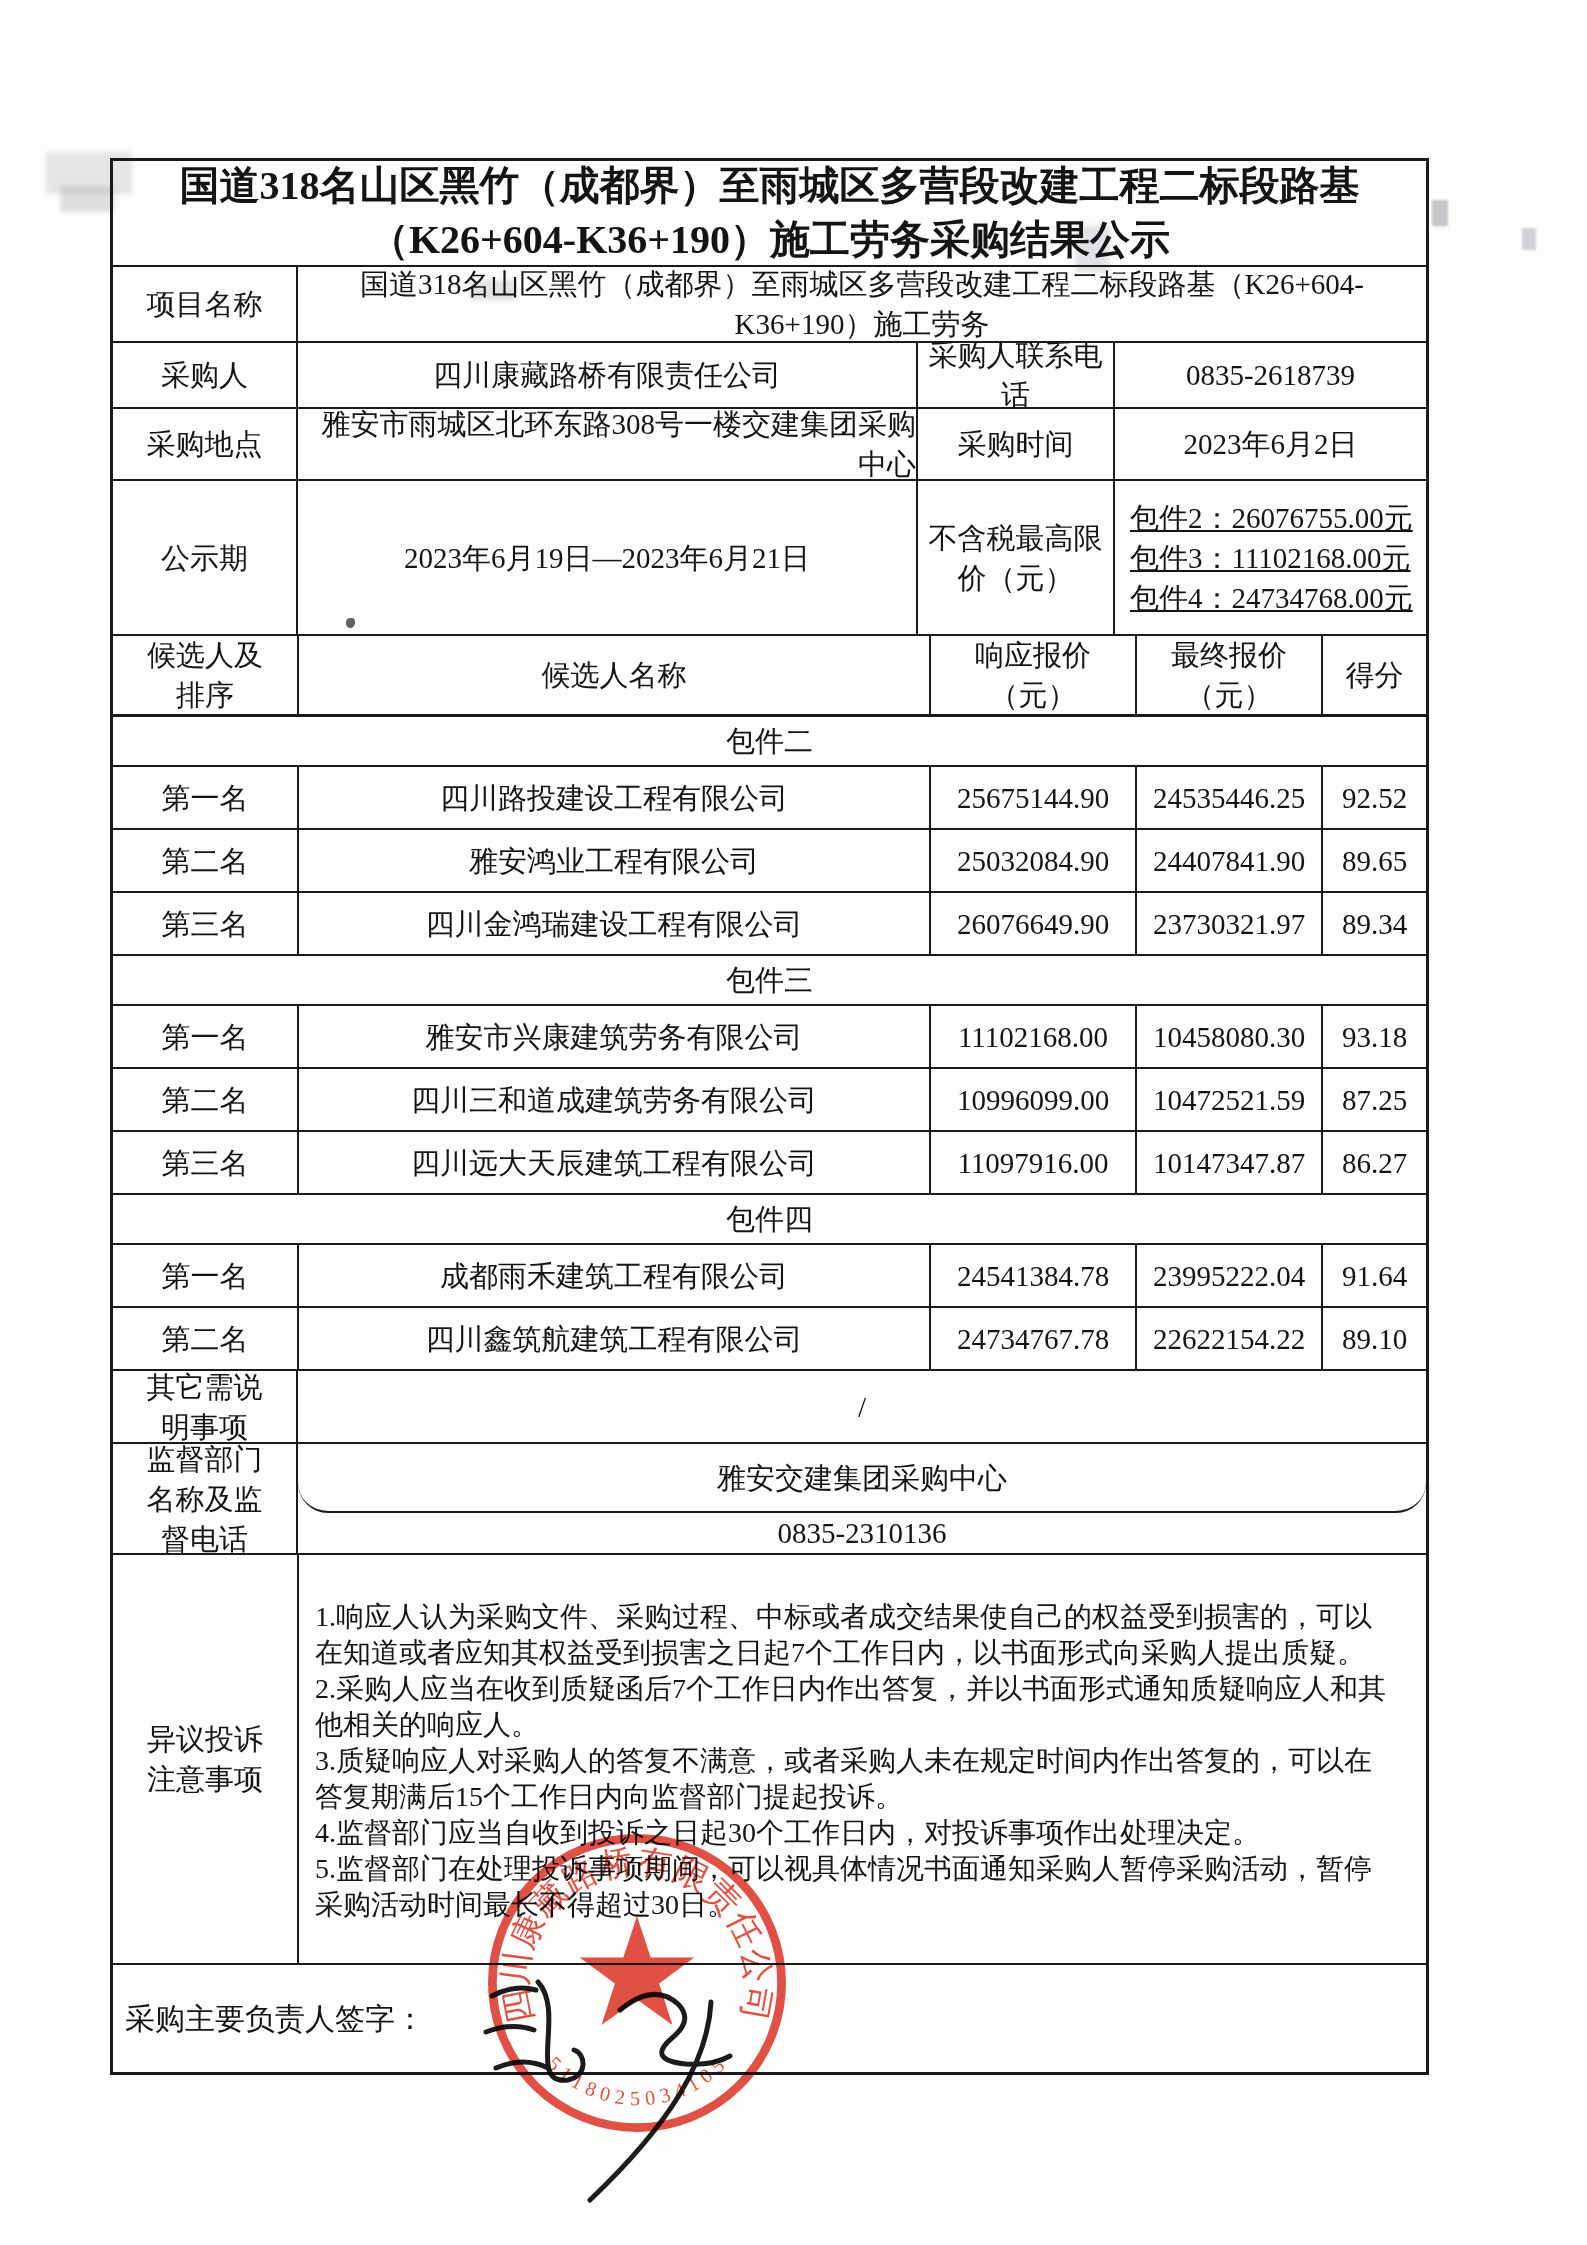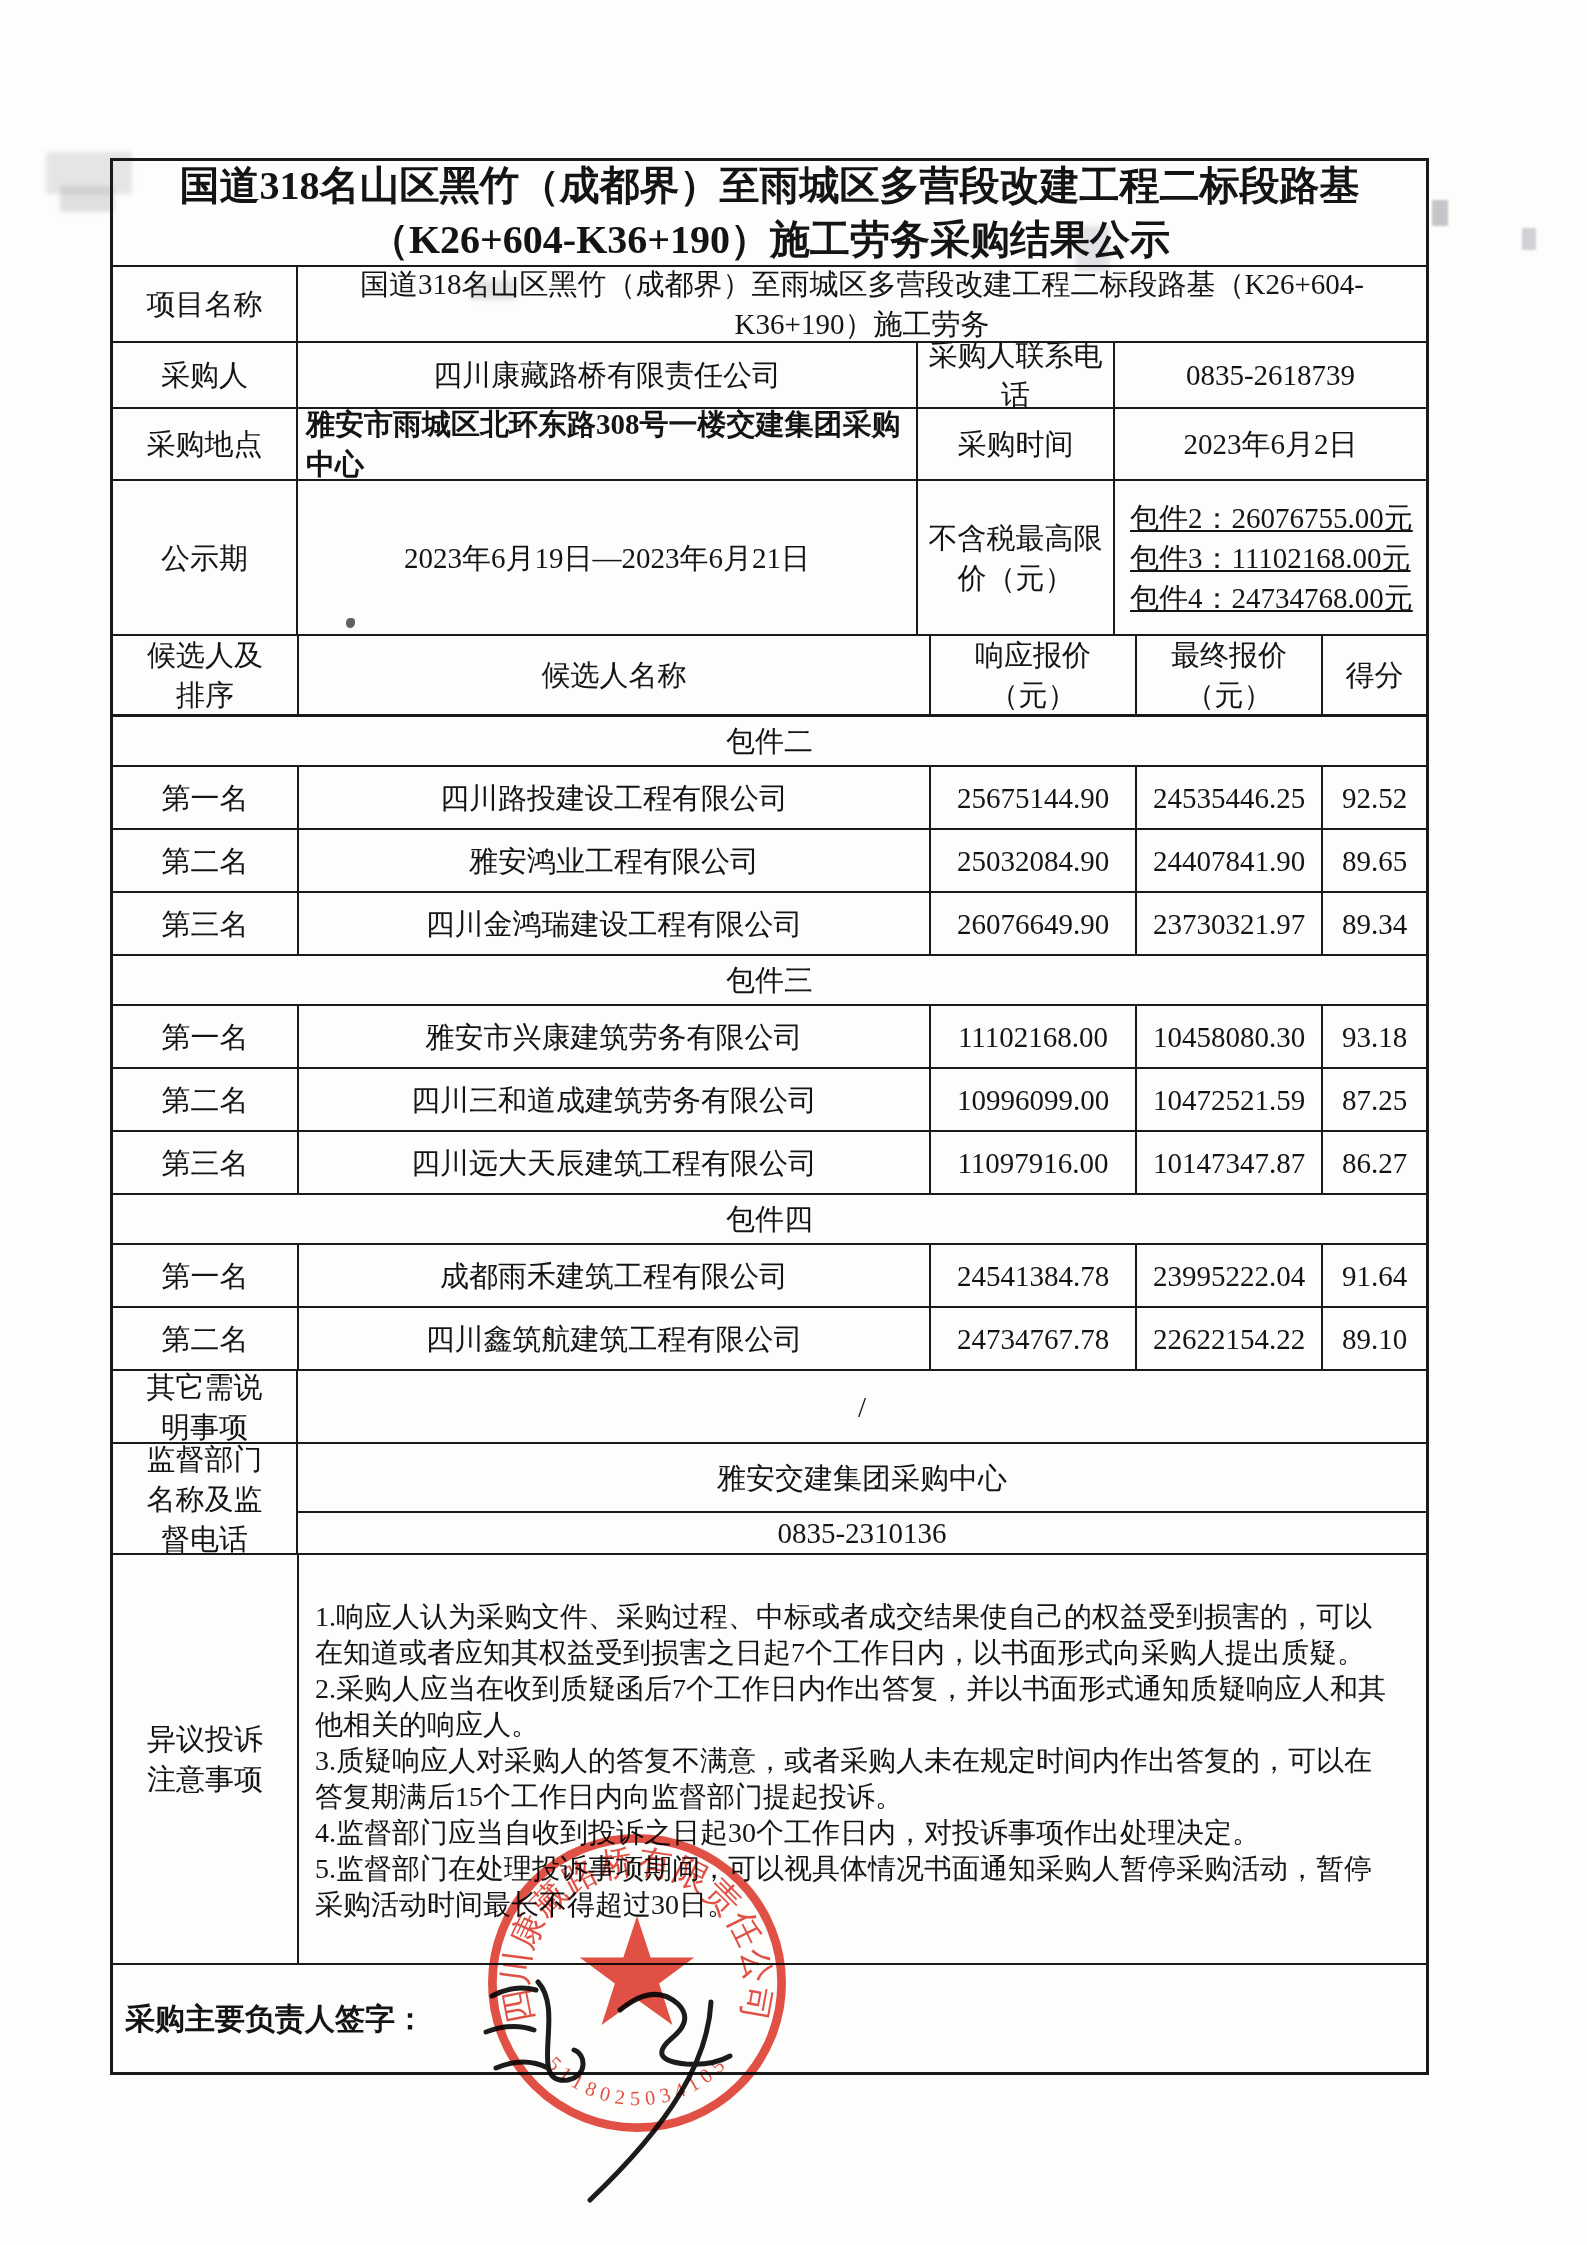--- a/index.html
+++ b/index.html
@@ -19,21 +19,21 @@
   
   .c-rank{width:186px;}
   .c-name{width:632px;}
   .c-p1{width:206px;}
   .c-p2{width:186px;}
   .c-score{flex:1;}
   .wrap4{display:block;width:126px;margin:0 auto;}
   .wrap6{display:block;width:182px;margin:0 auto;}
   .title-box{height:104px;display:flex;flex-direction:column;align-items:center;justify-content:space-between;
              border-bottom:2px solid #1a1a1a;font-weight:bold;font-size:40px;line-height:50px;text-align:center;}
-  .left{justify-content:flex-start;text-align:left;font-weight:bold;}
+  .left{justify-content:flex-start;text-align:right;}
   .lines{flex-direction:column;align-items:flex-start;justify-content:center;padding-left:15px;text-decoration:underline;}
   .band{height:50px;font-size:29px;}
   .cand{height:63px;}
   .vstack{flex:1;display:flex;flex-direction:column;}
   .sub{width:100%;border-right:none;}
   .notes{display:block;text-align:left;padding:44px 30px 0 16px;font-size:28px;line-height:36px;}
   .notes div{margin:0;}
   .sig-label{font-size:30px;padding-left:12px;}
   .seal{position:absolute;left:472px;top:1818px;width:330px;height:330px;opacity:.88;mix-blend-mode:multiply;}
   .signature{position:absolute;left:468px;top:1938px;width:310px;height:290px;mix-blend-mode:multiply;}
@@ -180,21 +180,21 @@
           <span class="wrap4">其它需说明事项</span>
         </div>
       <div class="cell end" style="flex:1">/</div>
     </div>
 
     <div class="row" style="height:111px">
       <div class="cell i-label">
           <span class="wrap4">监督部门名称及监督电话</span>
         </div>
       <div class="vstack">
-        <div class="cell sub" style="height:80px;border-bottom:2px solid #1a1a1a;">雅安交建集团采购中心</div>
+        <div class="cell sub" style="height:80px;border-bottom:2px solid #1a1a1a;border-radius:30px;">雅安交建集团采购中心</div>
         <div class="cell sub" style="flex:1">0835-2310136</div>
       </div>
     </div>
 
     <div class="row" style="height:410px">
       <div class="cell c-rank">
           <span class="wrap4">异议投诉注意事项</span>
         </div>
       <div class="cell end notes" style="flex:1">
           <div>1.响应人认为采购文件、采购过程、中标或者成交结果使自己的权益受到损害的，可以在知道或者应知其权益受到损害之日起7个工作日内，以书面形式向采购人提出质疑。</div>

